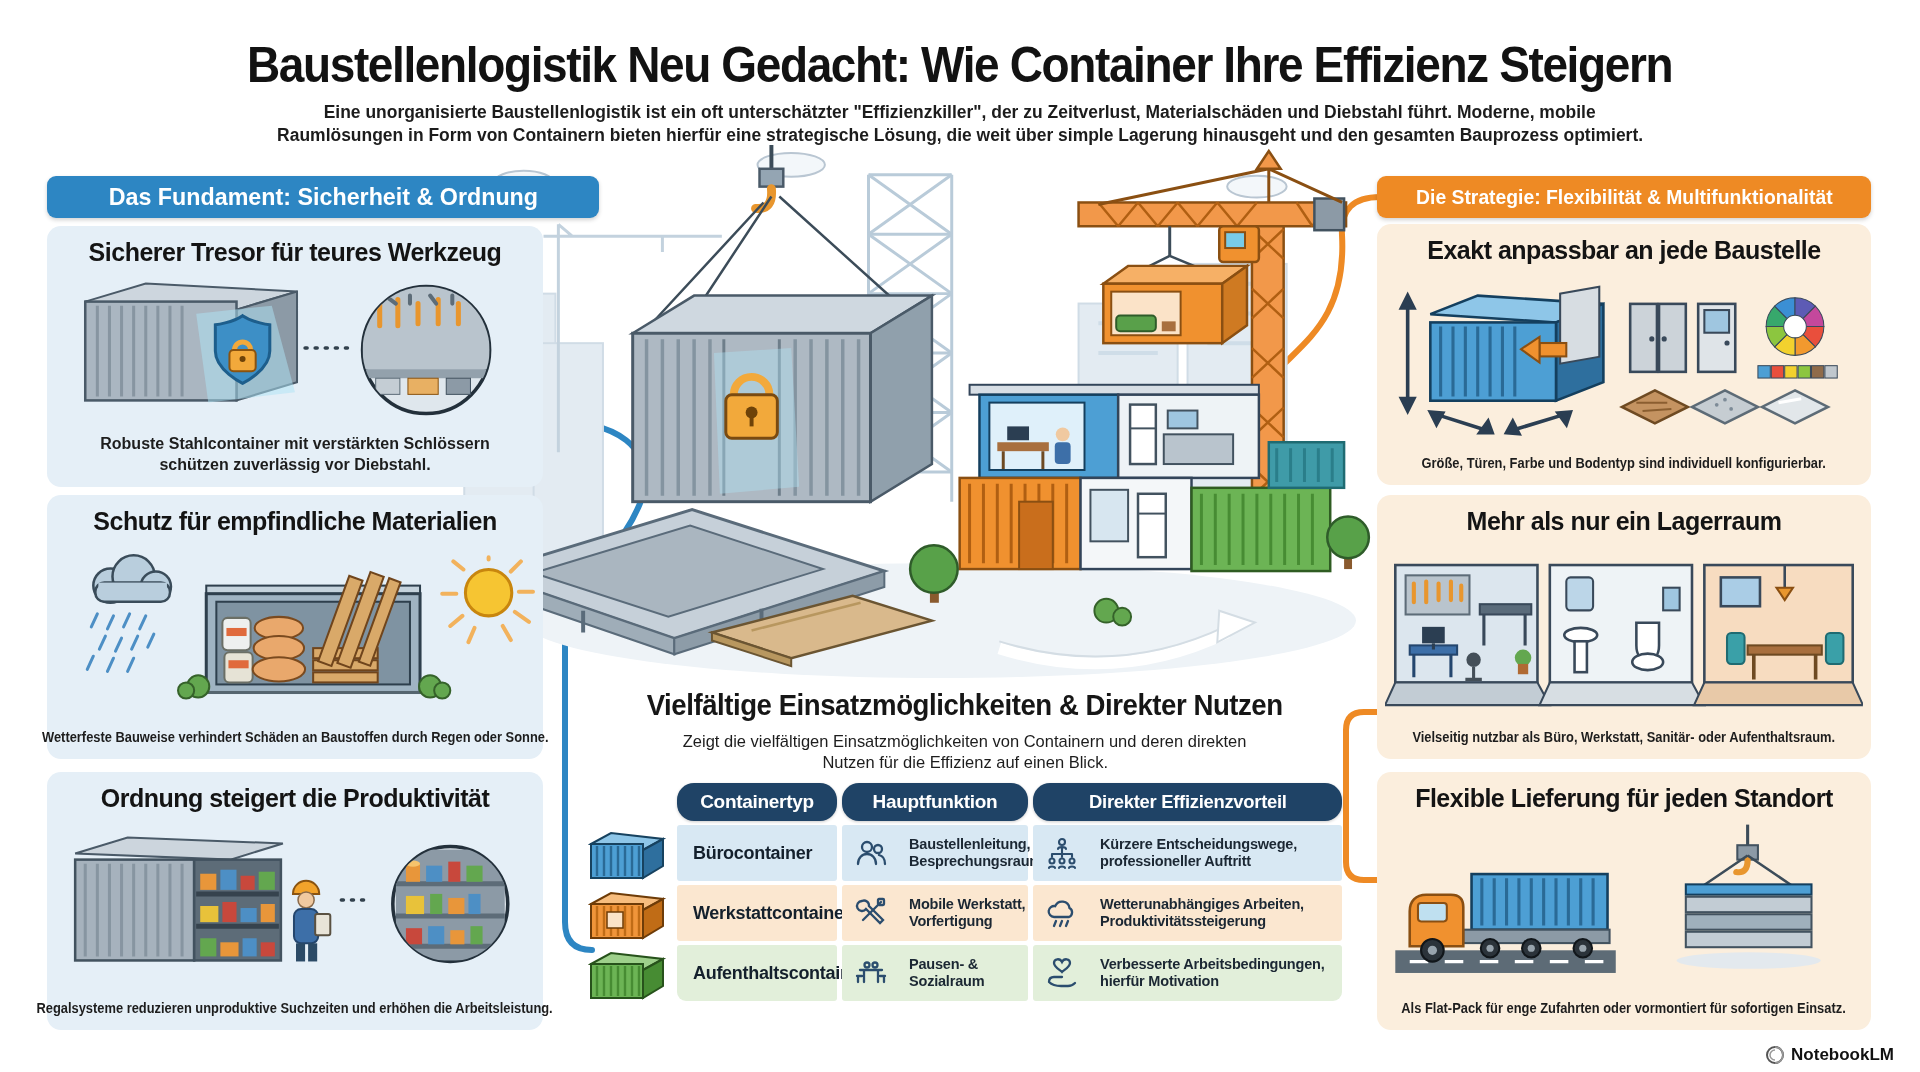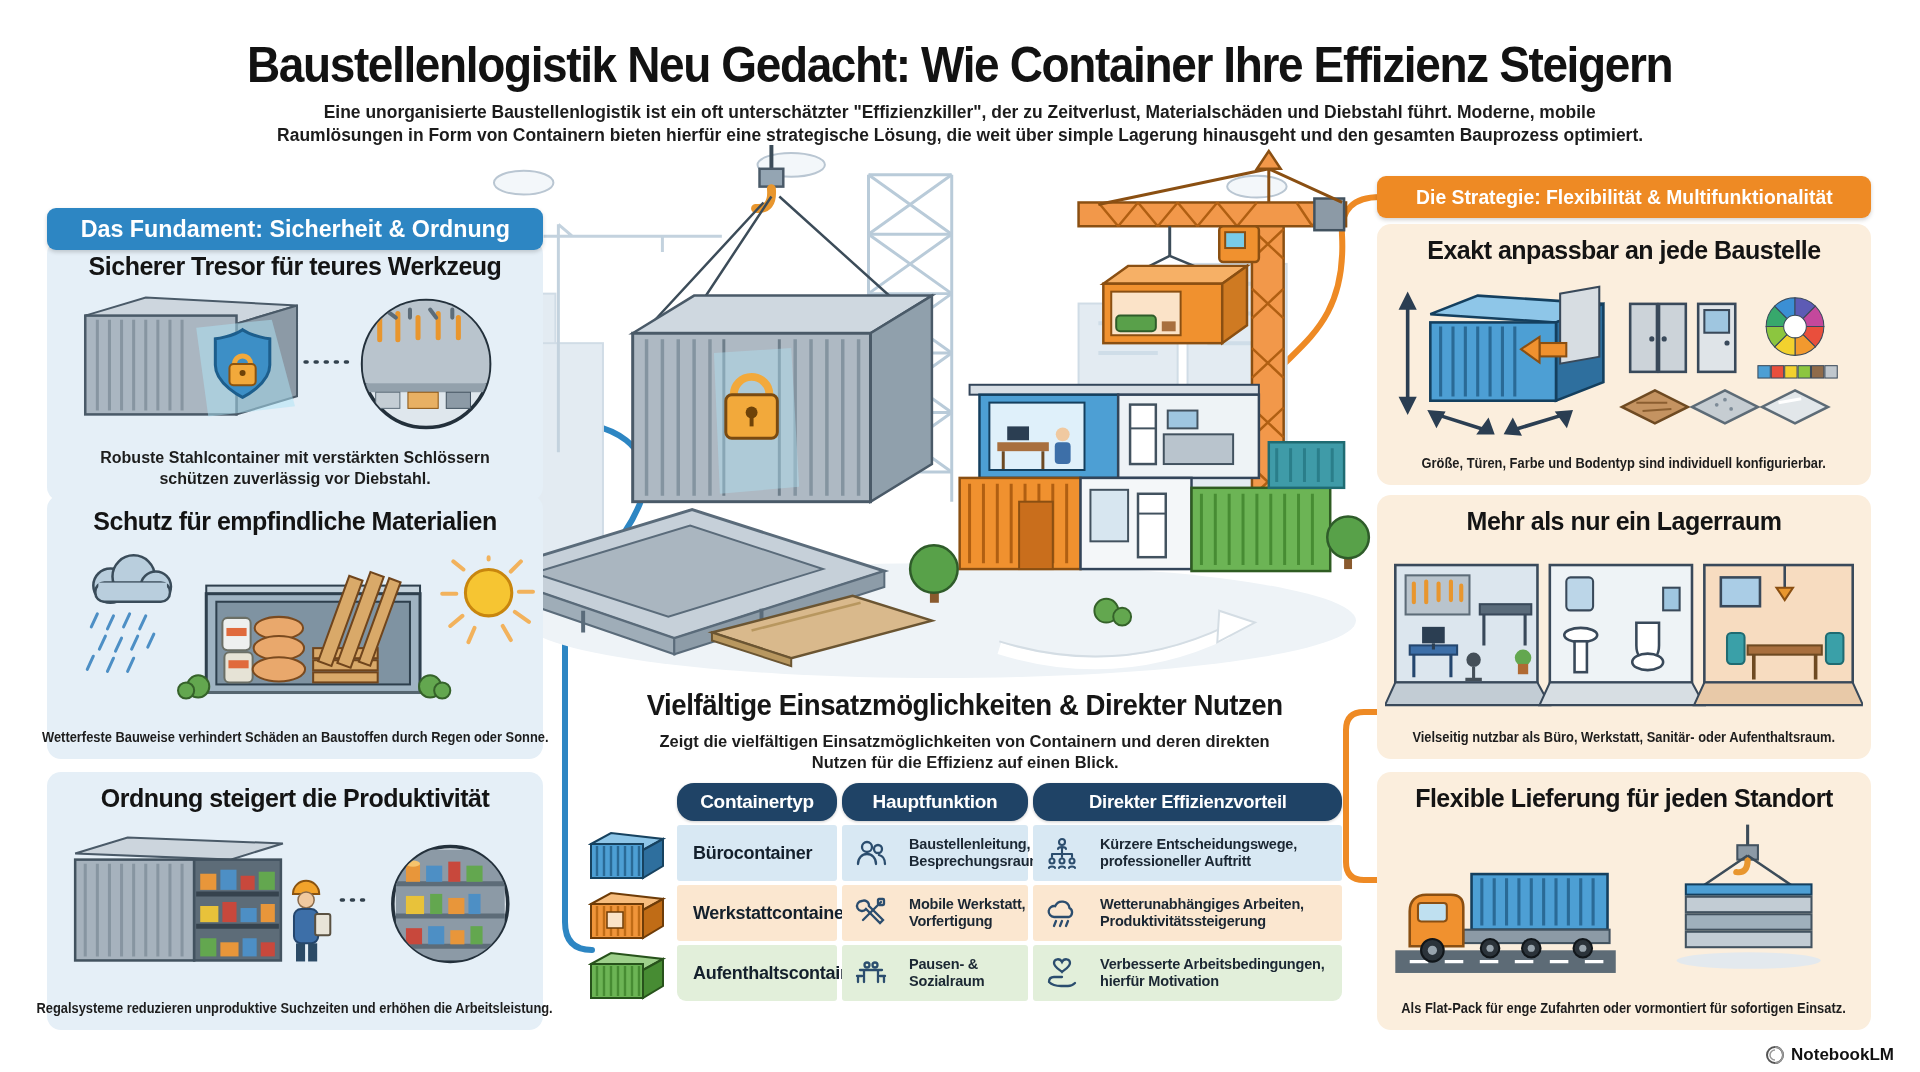--- a/index.html
+++ b/index.html
@@ -10,39 +10,39 @@
 
   #connectors { position:absolute; left:0; top:0; z-index:0; }
 
   h1#title { position:absolute; top:36px; left:0; width:1920px; text-align:center;
     font-size:50px; font-weight:bold; letter-spacing:-1.5px; color:#121212; z-index:2; }
   #subtitle { position:absolute; top:101px; left:240px; width:1440px; text-align:center;
     font-size:18px; font-weight:bold; line-height:23px; color:#1c1c1c; z-index:2; }
 
   .pill { position:absolute; height:42px; line-height:42px; text-align:center; color:#fff;
     font-weight:bold; border-radius:9px; box-shadow:0 2px 4px rgba(0,0,0,.18); z-index:3; }
-  #left-pill  { left:47px;  top:176px; width:496px; background:#2d86c3; font-size:24px;margin-top:32px; }
+  #left-pill  { left:47px;  top:176px; width:552px; background:#2d86c3; font-size:24px; }
   #right-pill { left:1377px; top:176px; width:494px; background:#ee8a24; font-size:21px; }
 
   .card { position:absolute; border-radius:14px; display:flex; flex-direction:column;
     align-items:center; padding:8px 8px 8px 8px; z-index:2; }
   .card.left  { left:47px;  width:496px; background:#e5eff7; }
   .card.right { left:1377px; width:494px; background:#fbeedd; }
   .card-title { font-size:25px; font-weight:bold; letter-spacing:-.5px; color:#141414; margin-top:4px; }
   .card-art { flex:1 1 auto; width:100%; }
   .card-caption { font-size:14px; font-weight:bold; color:#1d1d1d; text-align:center;
     line-height:19px; margin-bottom:4px; }
   .card-caption.big { font-size:16px; line-height:21px; max-width:405px; white-space:normal; }
 
   #center-art { position:absolute; left:460px; top:145px; width:925px; height:540px; z-index:1; }
 
   #center-heading { position:absolute; left:615px; top:688px; width:700px; text-align:center;
     font-size:30px; font-weight:bold; letter-spacing:-.5px; z-index:2; }
   #center-sub { position:absolute; left:615px; top:731px; width:700px; text-align:center;
-    font-size:17px; font-weight:bold; line-height:21px; color:#1d1d1d; z-index:2; }
+    font-size:17px; font-weight:normal; line-height:21px; color:#1d1d1d; z-index:2; }
 
   #ctable { position:absolute; left:677px; top:783px; width:665px; z-index:2;
     display:grid; grid-template-columns:160px 186px 309px; grid-auto-rows:auto; gap:4px 5px; }
   .th { height:38px; background:#1f4366; border-radius:17px; color:#fff; font-weight:bold;
     font-size:19px; display:flex; align-items:center; justify-content:center; letter-spacing:-.3px;
     box-shadow:0 1px 3px rgba(0,0,0,.2); }
   .td { height:56px; display:flex; align-items:center; border-radius:3px; }
   .td.blue { background:#d8e8f3; } .td.orange { background:#fbe7d0; } .td.green { background:#e2efda; }
   .td.type { font-size:18px; font-weight:bold; padding-left:16px; color:#14202c; letter-spacing:-.3px; }
   .td.iconcell { gap:21px; padding-left:12px; font-size:14.5px; font-weight:bold; line-height:17px; color:#1b2733; }
@@ -68,21 +68,21 @@
 <h1 id="title"><span class="cond">Baustellenlogistik Neu Gedacht: Wie Container Ihre Effizienz Steigern</span></h1>
 
 <div id="subtitle">
   <div><span class="cond97">Eine unorganisierte Baustellenlogistik ist ein oft unterschätzter "Effizienzkiller", der zu Zeitverlust, Materialschäden und Diebstahl führt. Moderne, mobile</span></div>
   <div><span class="cond97">Raumlösungen in Form von Containern bieten hierfür eine strategische Lösung, die weit über simple Lagerung hinausgeht und den gesamten Bauprozess optimiert.</span></div>
 </div>
 
 <div id="left-pill" class="pill"><span class="cond97">Das Fundament: Sicherheit &amp; Ordnung</span></div>
 <div id="right-pill" class="pill"><span class="cond">Die Strategie: Flexibilität &amp; Multifunktionalität</span></div>
 
-<section class="card left" style="top:240px;height:261px">
+<section class="card left" style="top:226px;height:261px">
   <h3 class="card-title"><span>Sicherer Tresor für teures Werkzeug</span></h3>
   <svg class="card-art" viewBox="0 0 476 152">
     <defs>
         <clipPath id="c1">
           <circle cx="368" cy="76" r="63"></circle>
         </clipPath>
       </defs>
     <polygon points="30,28 90,10 240,18 180,36" fill="#cdd6de" stroke="#4a5a68" stroke-width="2"></polygon>
     <polygon points="180,36 240,18 240,108 180,126" fill="#8c9aa6" stroke="#4a5a68" stroke-width="2"></polygon>
     <rect x="30" y="28" width="150" height="98" fill="#aab6c1" stroke="#4a5a68" stroke-width="2.5"></rect>

